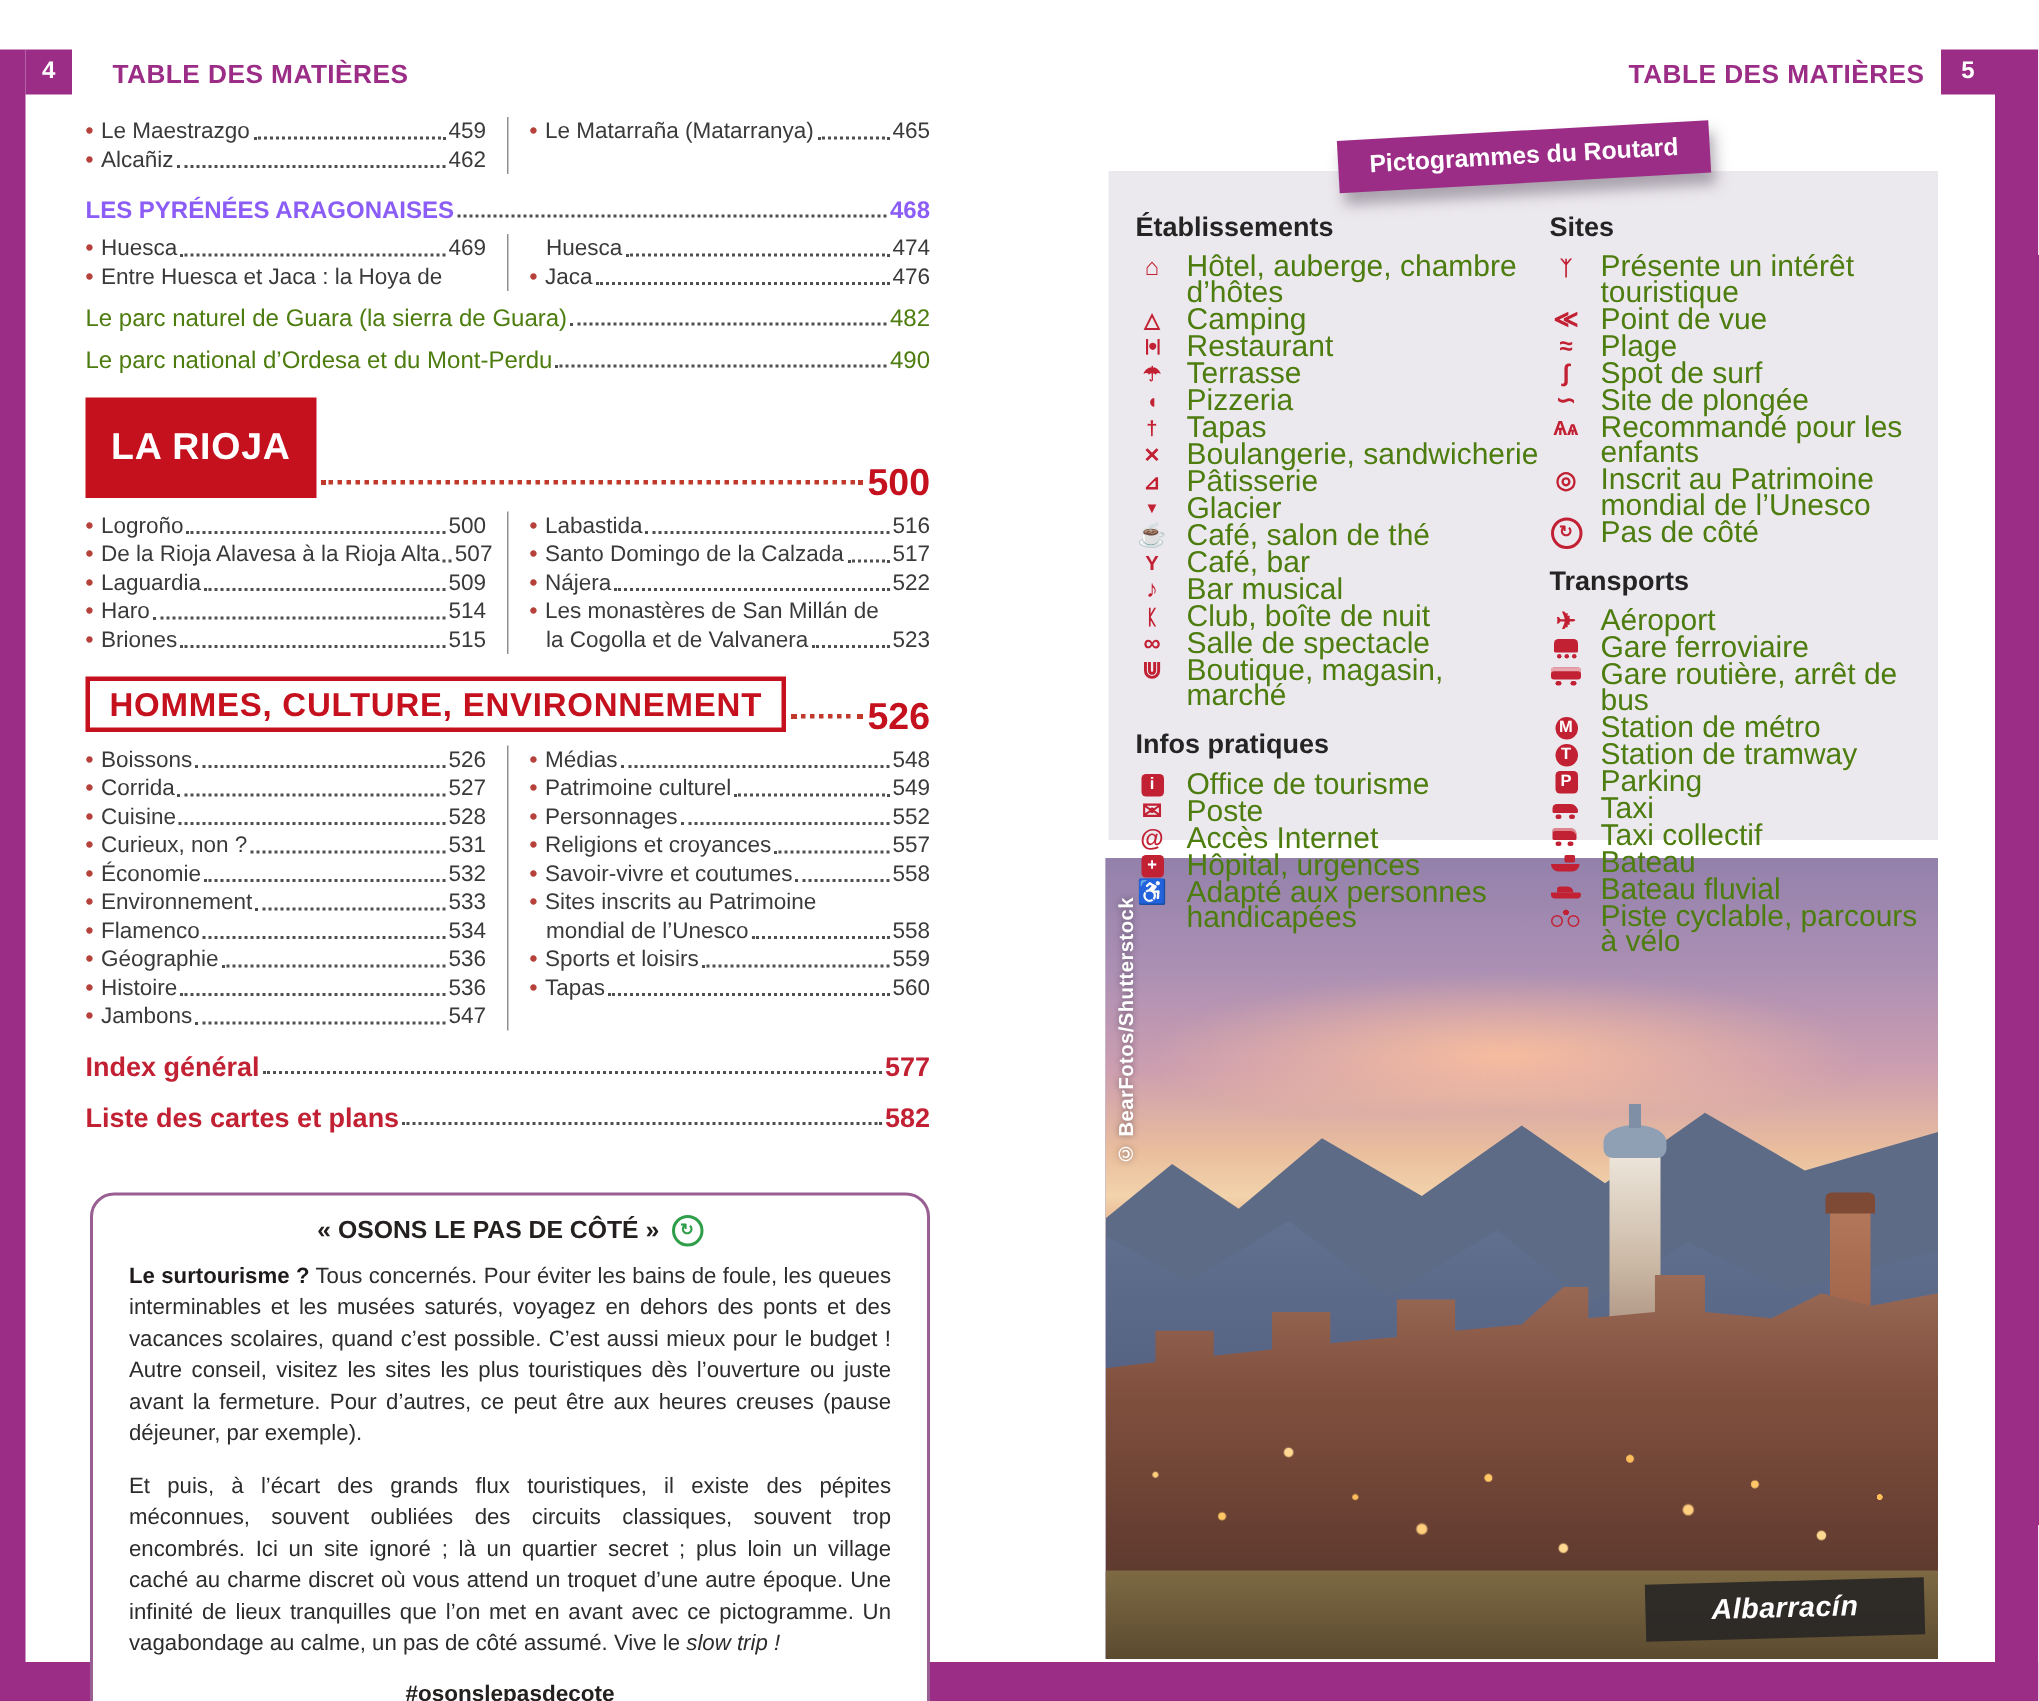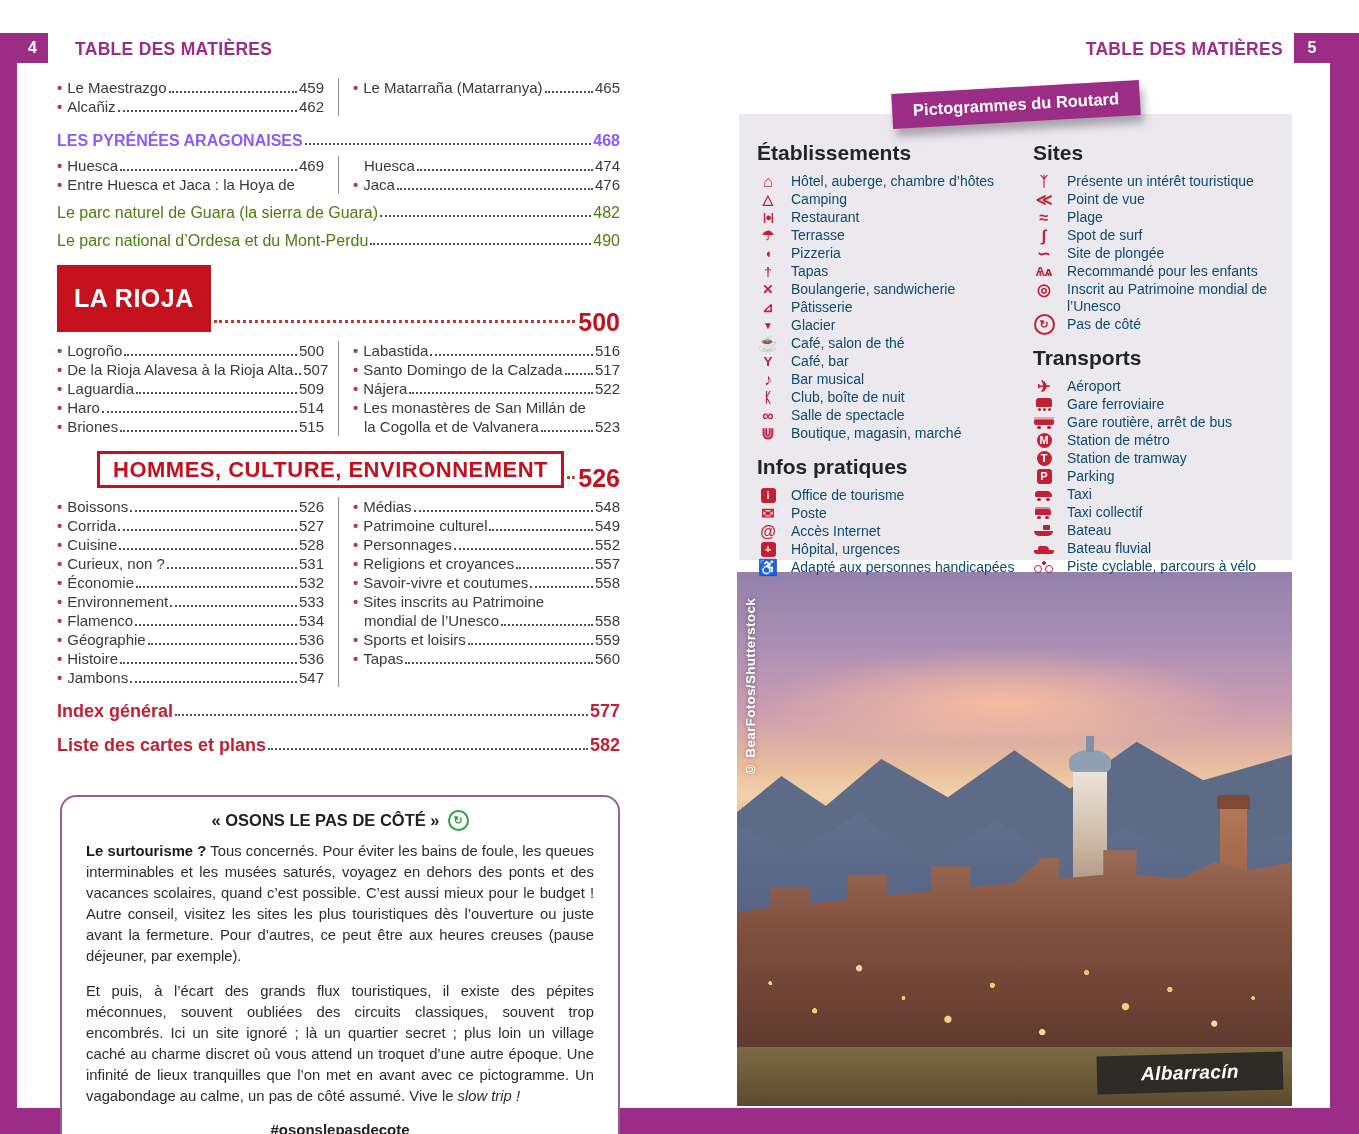--- a/index.html
+++ b/index.html
@@ -32,21 +32,21 @@
   .tp{white-space:nowrap;}
   .trow.redline{color:#8b5cf6;font-weight:700;font-size:16px;margin:15px 0 5px;}
   .trow.redline .dots{margin-bottom:5px;}
   .trow.subline{color:#4d7c0f;font-weight:400;font-size:16px;margin:9px 0 3px;}
   .trow.subline .dots{margin-bottom:5px;}
   .trow.idxline{color:#c22033;font-weight:700;font-size:18px;margin:15px 0 0;}
   .trow.idxline .dots{margin-bottom:5px;}
   .partrow{display:flex;align-items:flex-end;margin:15px 0 9px;}
   .part-box{background:#c5101e;color:#fff;font-weight:700;font-size:25px;letter-spacing:.5px;
             padding:24px 17px;white-space:nowrap;}
-  .part-box.outline{background:#fff;border:3px solid #c5101e;color:#c5101e;font-size:22px;padding:6px 13px;margin-left:40px;}
+  .part-box.outline{background:#fff;border:3px solid #c5101e;color:#c5101e;font-size:22px;padding:6px 13px;}
   .partrow .dots{border-bottom-width:3px;margin:0 3px 9px;}
   .part-num{color:#c5101e;font-weight:700;font-size:25px;}
   
   .osons{position:absolute;left:60px;top:795px;width:560px;box-sizing:border-box;
          border:2px solid #9a5f92;border-radius:16px;padding:13px 24px 12px;background:#fff;}
   .os-title{display:flex;align-items:center;justify-content:center;gap:8px;
             font-weight:700;font-size:16.5px;color:#24201f;margin-bottom:10px;}
   .os-p{margin:0 0 14px;font-size:14.8px;line-height:21px;color:#2c2c2c;text-align:justify;}
   .os-p b{color:#1e1a1b;}
   .os-tag{text-align:center;font-weight:700;font-size:15px;color:#24201f;}
@@ -55,27 +55,27 @@
   .green{color:#2f9e49;}
   .red{color:#c22033;}
   
   .ribbon{position:absolute;left:892px;top:87px;width:248px;height:35px;background:#9c2d87;
           color:#fff;font-weight:700;font-size:16.5px;display:flex;align-items:center;justify-content:center;
           transform:rotate(-3.2deg);z-index:3;box-shadow:3px 8px 9px rgba(104,94,110,.5);}
   .panel{position:absolute;left:739px;top:114px;width:553px;height:446px;background:#ece9ee;
          box-sizing:border-box;padding:27px 10px 0 18px;display:flex;z-index:1;}
   .lcol{width:276px;flex:none;}
   .lcol2{flex:1;min-width:0;}
-  .lhead{font-size:21px;font-weight:700;color:#242424;margin:0 0 8px;}
+  .lhead{font-size:18px;font-weight:700;color:#242424;margin:0 0 8px;}
   .lhead.mt{margin-top:13px;}
   .lrow{display:flex;align-items:flex-start;margin:0 0 1px;}
   .lic{width:22px;height:17px;margin-right:12px;flex:none;display:flex;align-items:center;justify-content:center;
        color:#c22033;font-weight:700;font-size:13.5px;line-height:1;}
   .lic.s16{font-size:16px;} .lic.s11{font-size:11px;letter-spacing:-1px;} .lic.s10{font-size:10px;}
-  .llab{font-size:14px;color:#0c4a6e;line-height:17px;}
+  .llab{font-size:20px;color:#4d7c0f;line-height:17px;}
   .badge{width:15px;height:15px;border-radius:50%;background:#c22033;color:#fff;font-size:11px;
          font-weight:700;display:flex;align-items:center;justify-content:center;line-height:1;}
   .badge.sq{border-radius:3px;}
   
   .vic{position:relative;width:20px;height:13px;display:inline-block;}
   .vic::before,.vic::after{content:"";position:absolute;background:#c22033;}
   .vic::after{border-radius:50%;}
   .vic.train::before{left:2px;right:2px;top:0;height:9px;border-radius:3px 3px 1px 1px;}
   .vic.train::after{bottom:0;left:4px;width:3px;height:3px;box-shadow:5px 0 0 #c22033,10px 0 0 #c22033;}
   .vic.bus::before{left:0;right:0;top:1px;height:8px;border-radius:2px;box-shadow:inset 0 2.5px 0 rgba(255,255,255,.6);}

